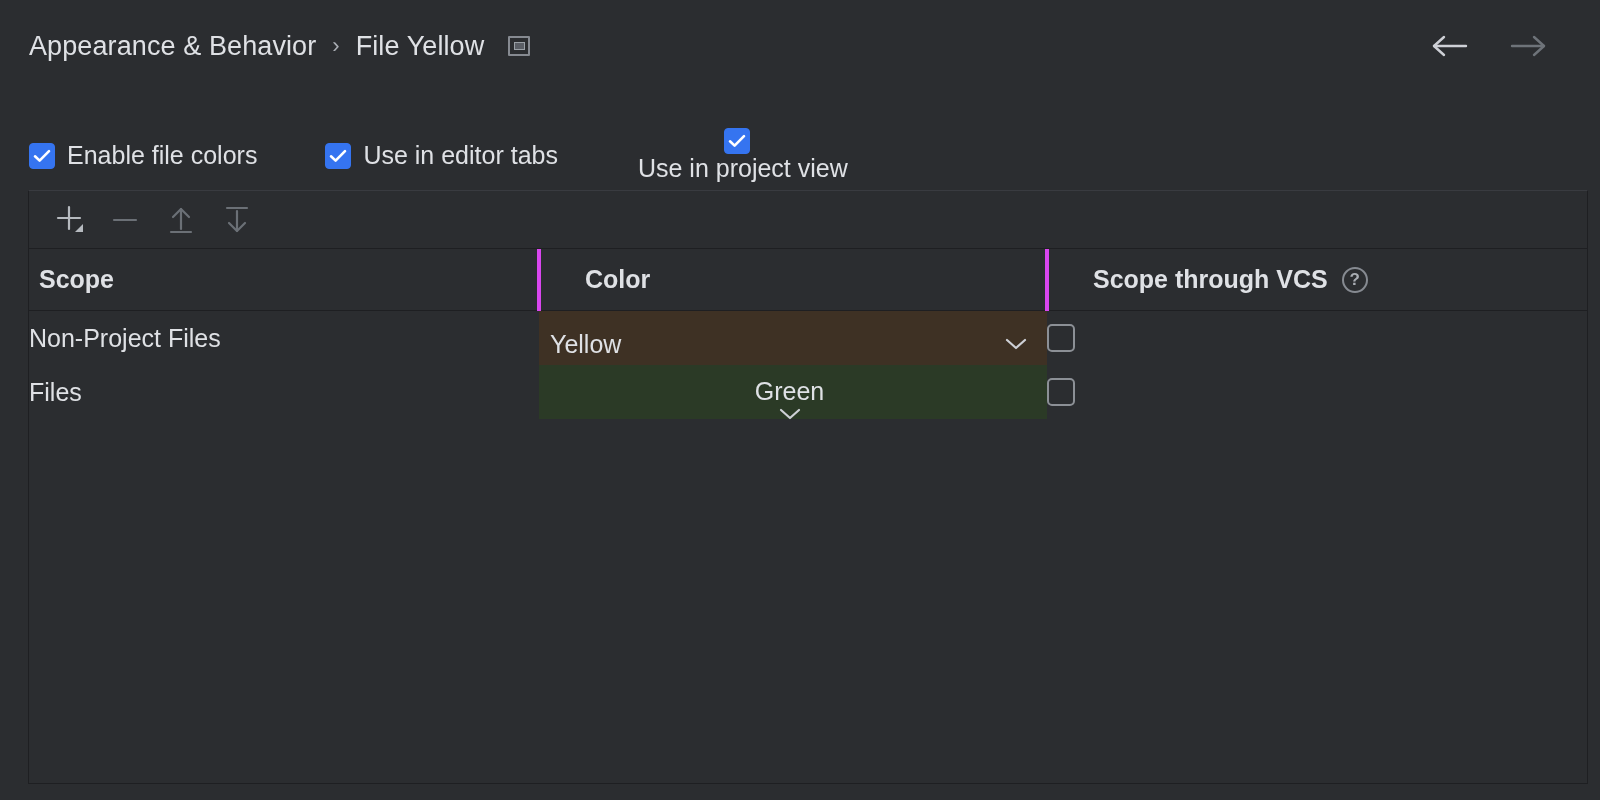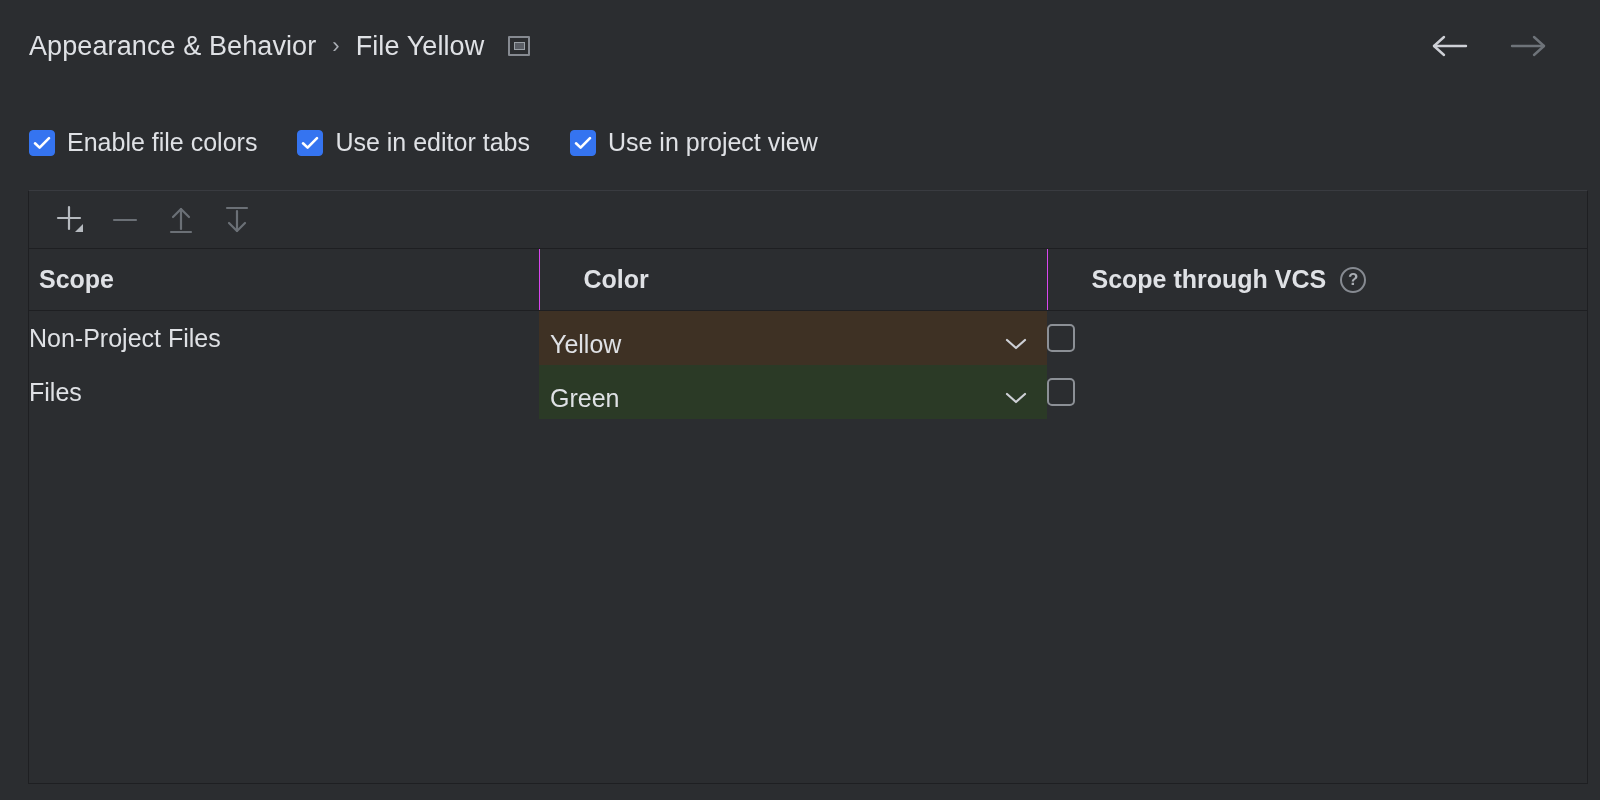--- a/index.html
+++ b/index.html
@@ -82,28 +82,29 @@
   }
   .nav-arrow svg { display: block; }
 
   
   .checkrow {
     position: absolute;
     left: 29px;
     top: 128px;
     display: flex;
     align-items: center;
+    gap: 28px;
   }
   .checkitem {
     display: flex;
     align-items: center;
     margin-right: 40px;
     cursor: pointer;
   }
-  .checkitem:last-child { margin-right: 17px; }
+  .checkitem:last-child { margin-right: 17px; flex-direction: column; }
   .cb {
     width: 26px;
     height: 26px;
     border-radius: 4px;
     box-sizing: border-box;
     flex: none;
     display: flex;
     align-items: center;
     justify-content: center;
   }
@@ -163,21 +164,21 @@
     font-size: 25px;
     color: #dfe1e5;
     text-align: left;
     padding: 0 0 0 10px;
     border-bottom: 1px solid #1e1f22;
     background: #2b2d30;
     vertical-align: middle;
   }
   table.filecolors th.col-color,
   table.filecolors th.col-vcs {
-    border-left: 1px solid #d946ef;
+    border-left: 4px solid #d946ef;
     padding-left: 44px;
   }
   .th-inner {
     display: flex;
     align-items: center;
   }
   .help-icon {
     margin-left: 14px;
     width: 26px;
     height: 26px;
@@ -359,21 +360,21 @@
             </span>
           </div>
         </td>
         <td class="vcs-cell">
           <span class="cb empty"></span>
         </td>
       </tr>
       <tr>
         <td class="scope-cell">Files</td>
         <td class="color-cell">
-          <div class="color-pill" style="background-color: rgb(43, 58, 38);">
+          <div class="color-pill" style="background-color: rgb(43, 58, 38); flex-direction: column;">
             <span class="cname">Green</span>
             <span>
               <svg class="chev" width="26" height="16" viewBox="0 0 26 16">
                   <path d="M4 4 L13 12 L22 4" stroke="#ced0d6" stroke-width="2.2" fill="none" stroke-linecap="round" stroke-linejoin="round"></path>
                 </svg>
             </span>
           </div>
         </td>
         <td class="vcs-cell">
           <span class="cb empty"></span>

